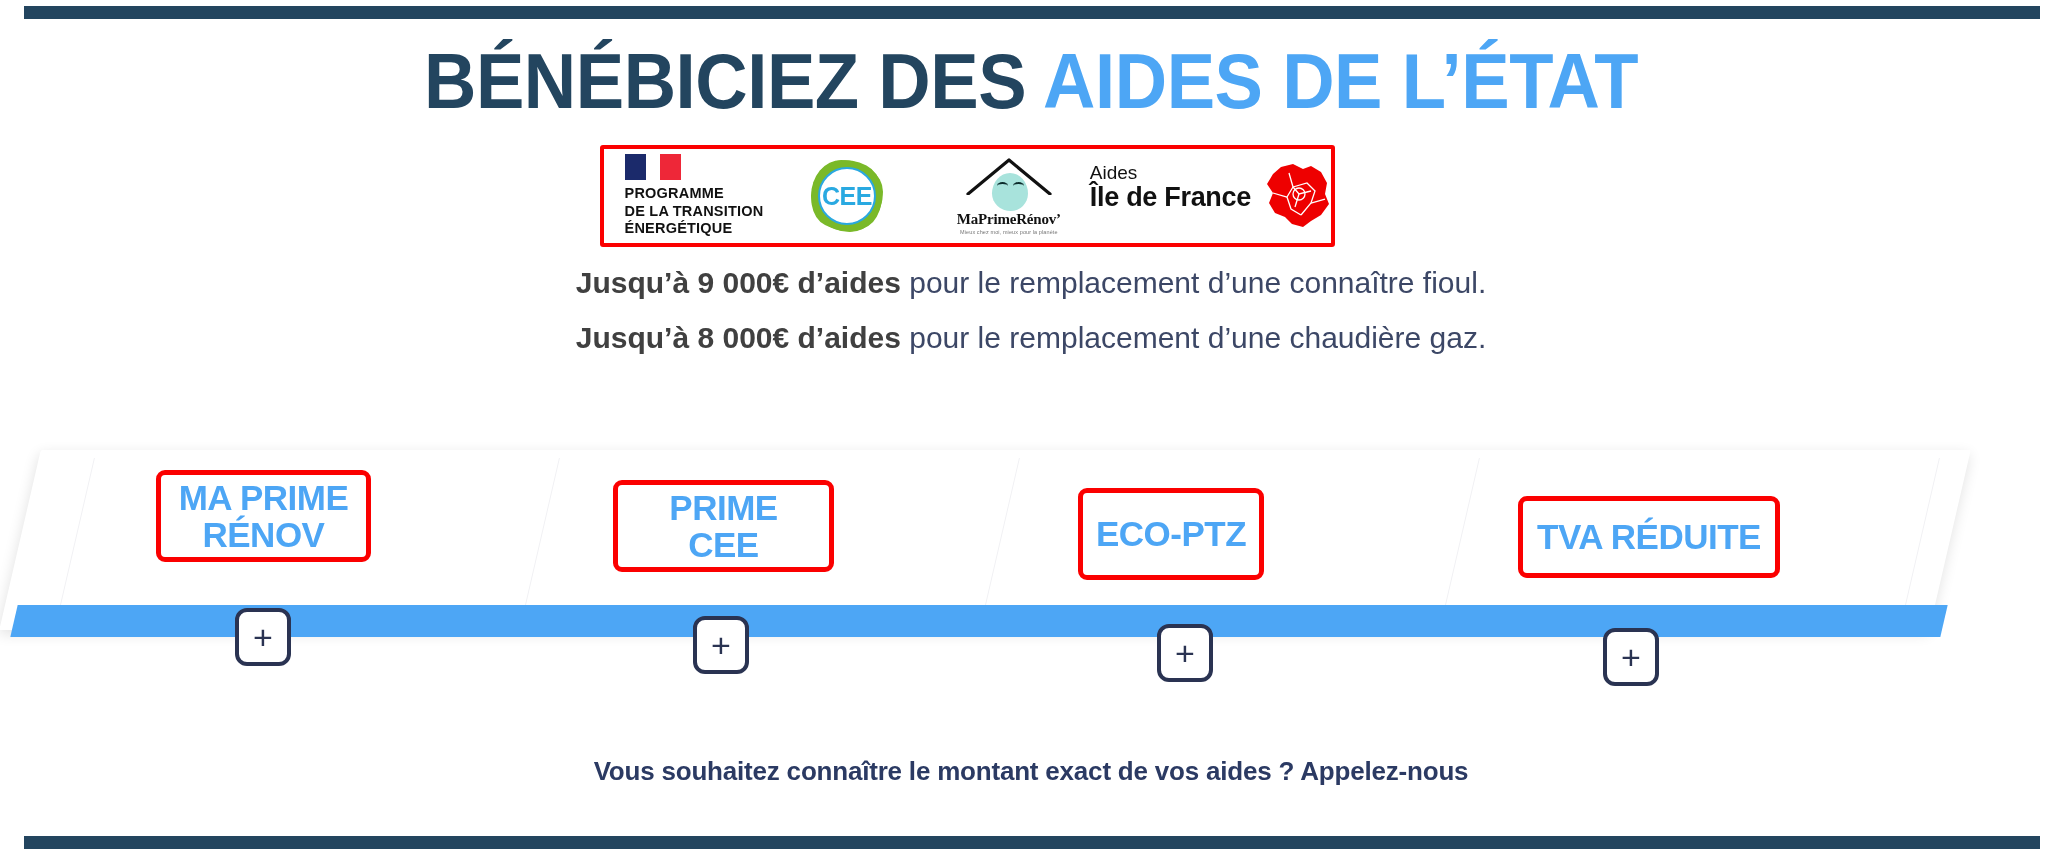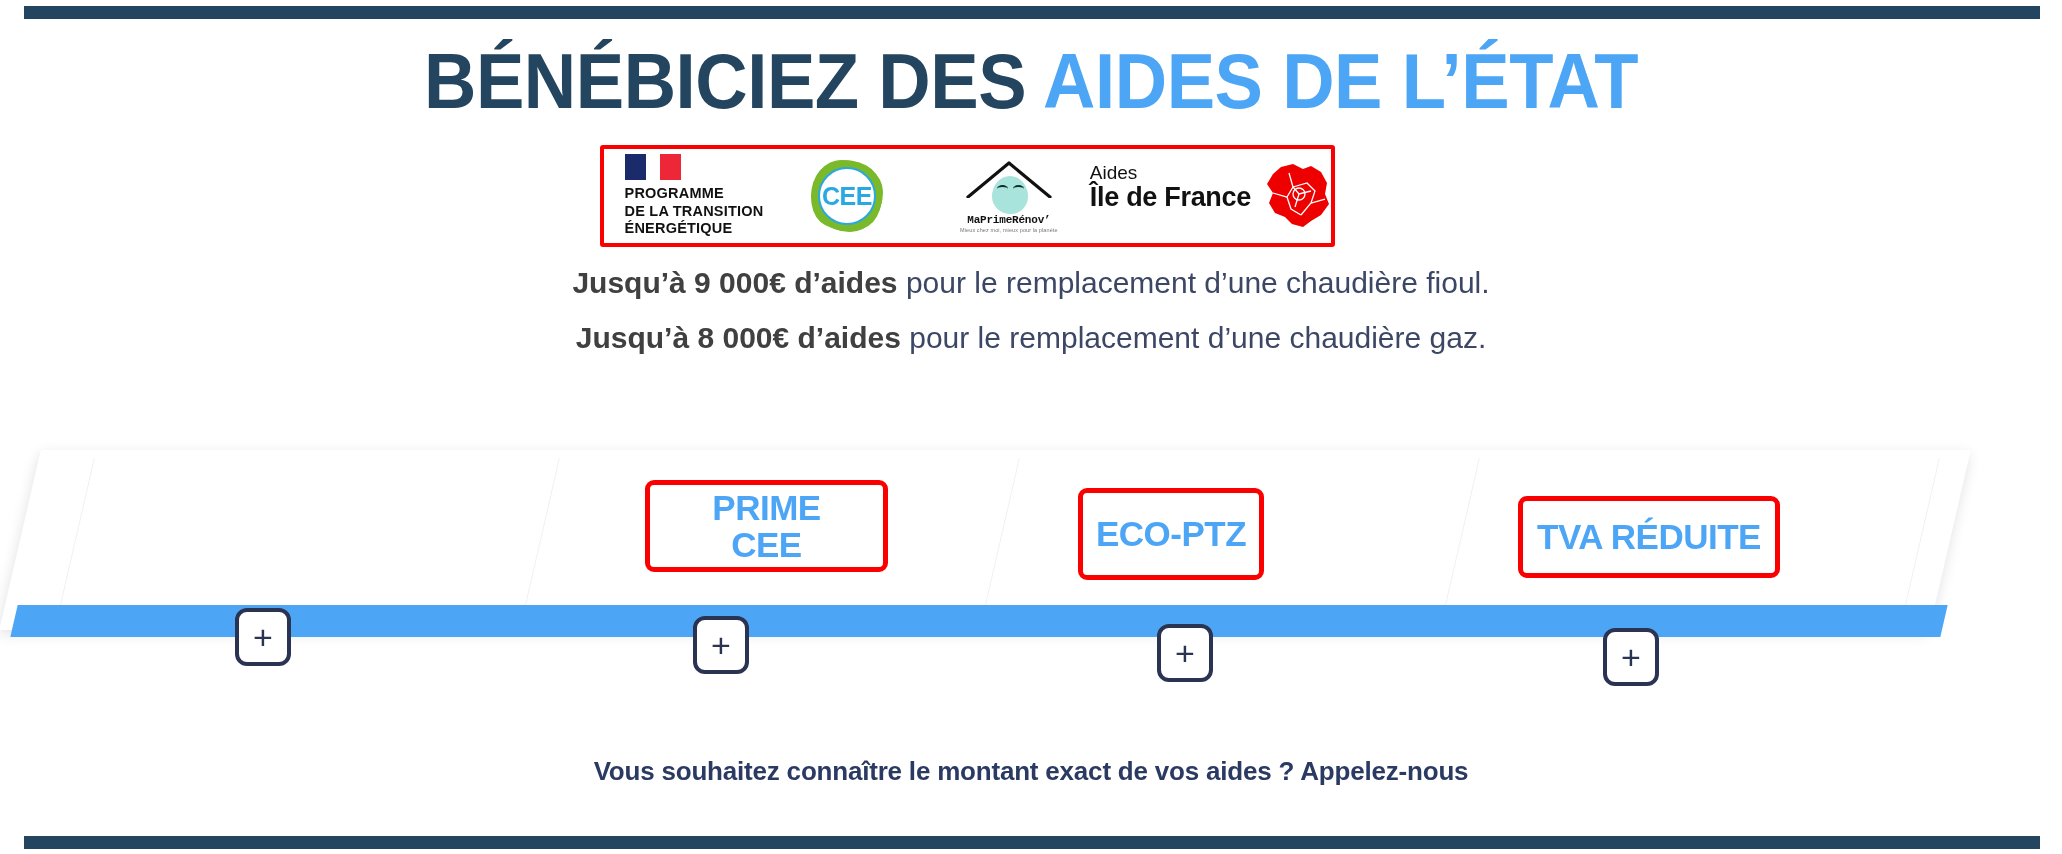--- a/index.html
+++ b/index.html
@@ -90,22 +90,22 @@
     position:absolute;left:26px;top:16px;width:36px;height:38px;
     background:#a8e3dc;border-radius:50% 50% 48% 52% / 54% 54% 46% 46%;
   }
   .mpr-eye{
     position:absolute;width:11px;height:6px;
     border-top:2.5px solid #0c2b2b;border-radius:50% 50% 0 0;
   }
   .mpr-eye.l{left:31px;top:25px;}
   .mpr-eye.r{left:47px;top:25px;}
   .mpr-name{
-    font-weight:bold;font-size:11px;color:#111;margin-top:2px;letter-spacing:-0.2px;
-    font-family:Liberation Mono, monospace;
+    font-weight:bold;font-size:15px;color:#111;margin-top:2px;letter-spacing:-0.2px;
+    font-family:Liberation Serif, serif;
   }
   .mpr-tag{font-size:5.5px;color:#777;margin-top:1px;letter-spacing:0.1px;}
 
   
   .idf{display:flex;gap:8px;}
   .idf-txt{display:flex;flex-direction:column;align-items:flex-start;line-height:1;}
   .idf-aides{font-size:19px;color:#111;margin-bottom:2px;}
   .idf-name{font-size:27px;font-weight:bold;color:#111;letter-spacing:-0.3px;white-space:nowrap;}
 
   
@@ -151,21 +151,21 @@
     display:flex;align-items:center;justify-content:center;
     text-align:center;
     color:#4da6f5;
     font-weight:bold;
     font-family:"Liberation Sans",sans-serif;
     line-height:1.06;
     letter-spacing:-0.5px;
   }
   .card .lbl{display:block;padding:0 6px;}
   .card.c1{left:156px;top:30px;width:215px;height:92px;font-size:35px;}
-  .card.c2{left:613px;top:40px;width:243px;height:92px;font-size:35px;margin-left:32px;}
+  .card.c2{left:613px;top:40px;width:221px;height:92px;font-size:35px;}
   .card.c3{left:1078px;top:48px;width:186px;height:92px;font-size:35px;}
   .card.c4{left:1500px;top:56px;width:262px;height:82px;font-size:35px;margin-left:18px;}
 
   
   .plus{
     position:absolute;width:56px;height:58px;
     background:#ffffff;
     border:4px solid #2a3352;
     border-radius:12px;
     box-sizing:border-box;
@@ -256,39 +256,45 @@
             <path d="M40,31 L36,44"></path>
           </g>
         </svg>
       </div>
     </div>
 
   </div>
 
   <div class="amounts">
     <div class="amount-line">
-      <b>Jusqu’à 9 000€ d’aides</b><span class="reg"> pour le remplacement d’une chaudière fioul.</span>
+      <b>Jusqu’à 9 000€ d’aides</b><span class="reg"> pour le remplacement d’une connaître fioul.</span>
     </div>
     <div class="amount-line">
       <b>Jusqu’à 8 000€ d’aides</b><span class="reg"> pour le remplacement d’une chaudière gaz.</span>
     </div>
   </div>
 
   <div class="ribbon">
 
     <div class="panel">
       <div class="panel-seg s1"></div>
       <div class="panel-seg s2"></div>
       <div class="panel-seg s3"></div>
       <div class="panel-seg s4"></div>
       <div class="panel-seg s5"></div>
     </div>
 
     <div class="blue-bar"></div>
 
+    <div class="card c1">
+      <span class="lbl">
+        <span>MA PRIME</span><br>
+        <span>RÉNOV</span>
+      </span>
+    </div>
     <div class="card c2">
       <span class="lbl">
         <span>PRIME</span><br>
         <span>CEE</span>
       </span>
     </div>
     <div class="card c3">
       <span class="lbl">
         <span>ECO-PTZ</span>
       </span>

